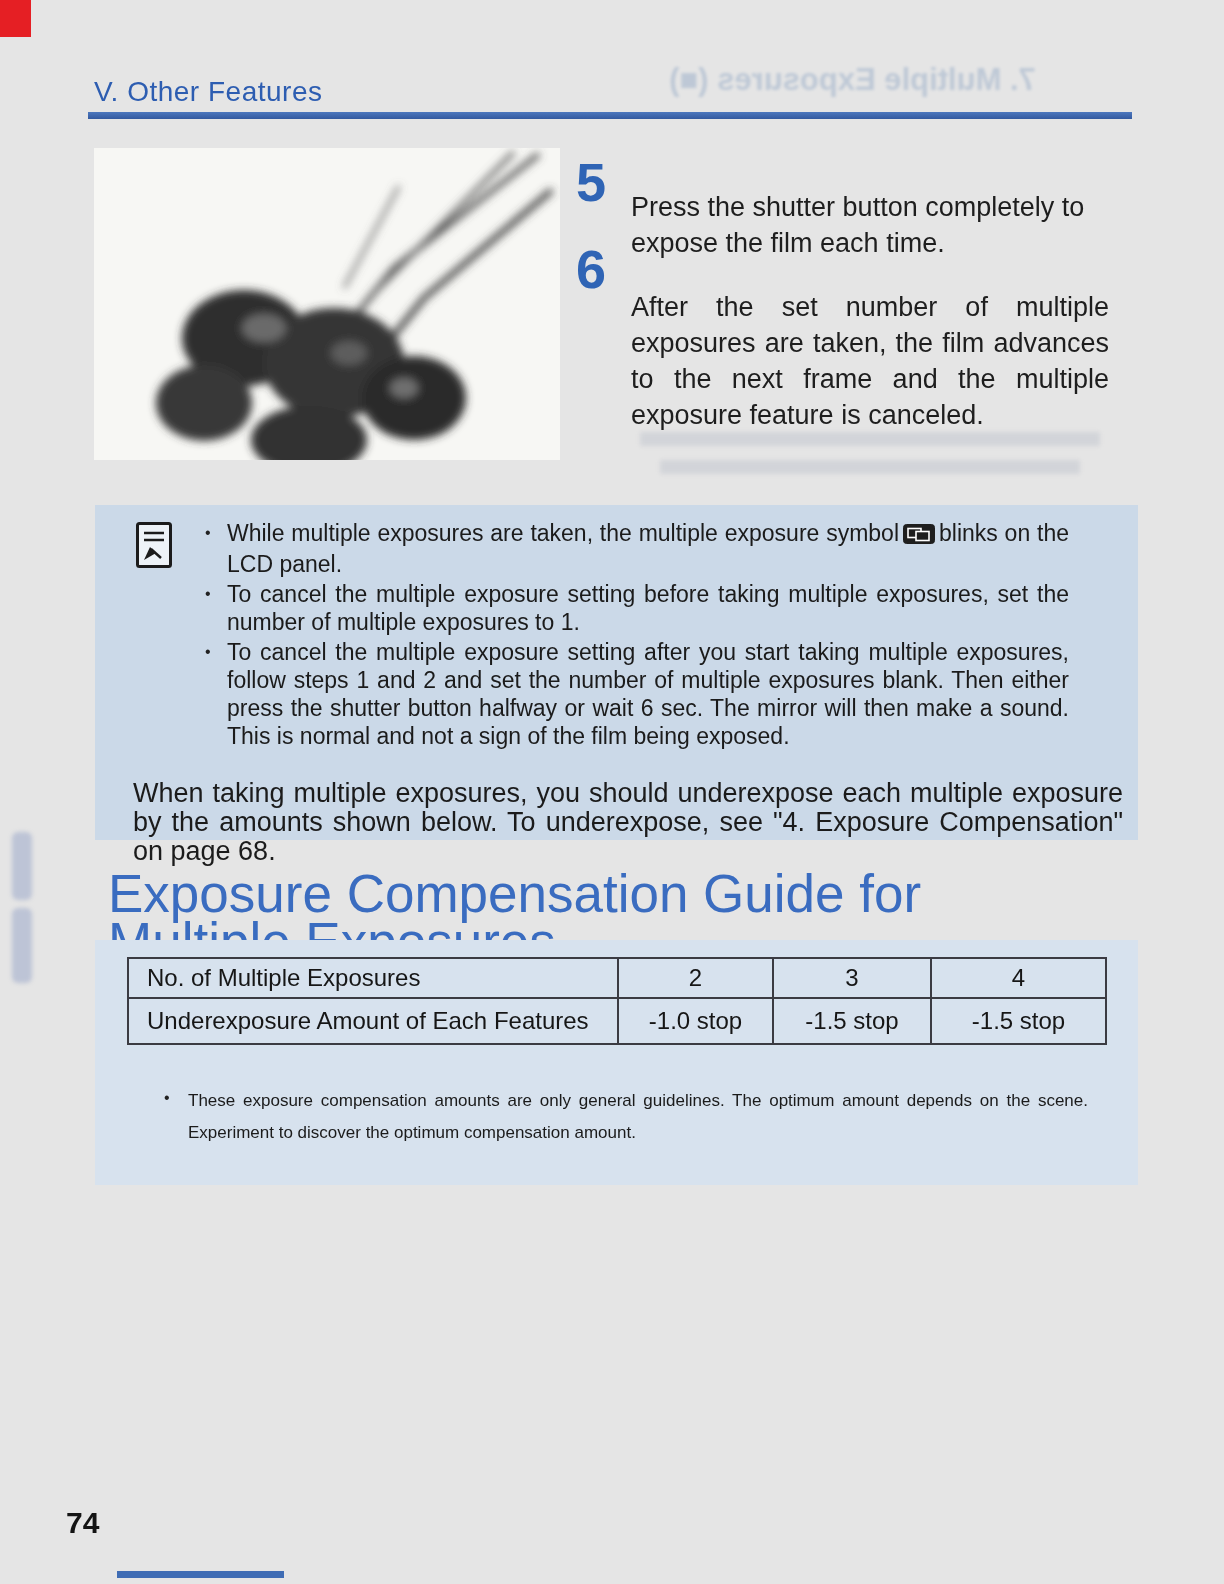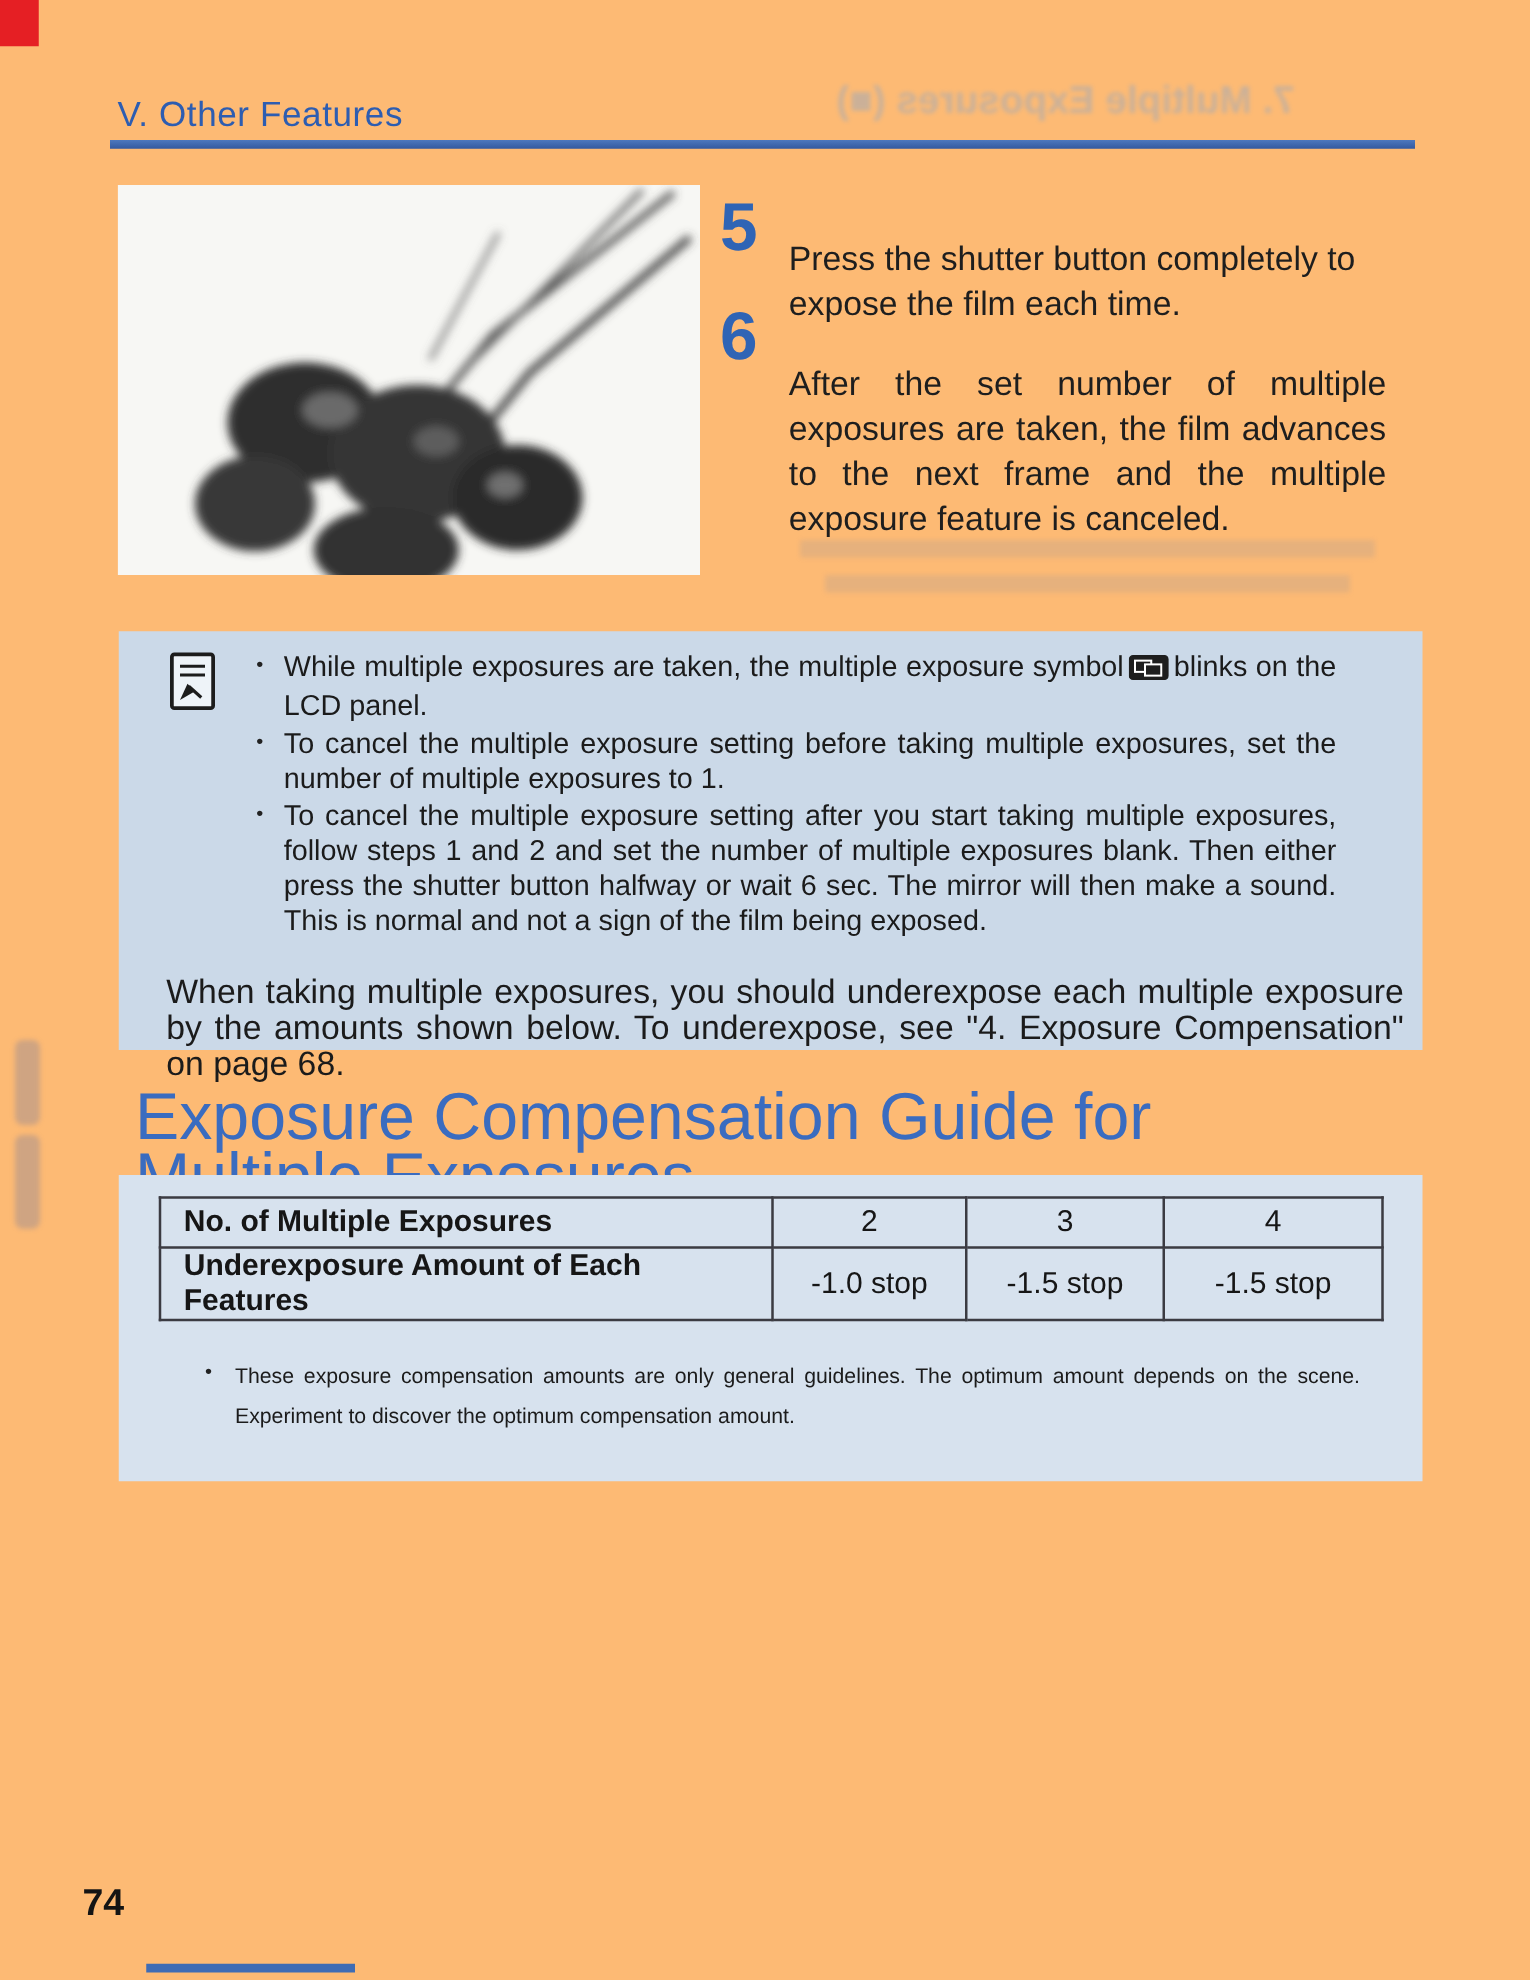--- a/index.html
+++ b/index.html
@@ -1,18 +1,18 @@
 <!DOCTYPE html>
 <html><head>
 <meta charset="utf-8">
 <style>
   * { margin:0; padding:0; box-sizing:border-box; }
   html,body { background:#ffffff; }
   body { width:1224px; height:1584px; font-family:"Liberation Sans", sans-serif; }
-  .page { position:relative; width:1224px; height:1584px; background:#fdba74; overflow:hidden; color:#1b1b1b; }
+  .page { position:relative; width:1224px; height:1584px; background:#e5e5e5; overflow:hidden; color:#1b1b1b; }
 
   .red-tab { position:absolute; left:0; top:0; width:31px; height:37px; background:#e51f24; }
 
   .section-title { position:absolute; left:94px; top:76px; font-size:28px; color:#2d5db1; letter-spacing:.5px; }
   .section-rule { position:absolute; left:88px; top:112px; width:1044px; height:7px;
                   background:linear-gradient(#4d78be,#33599f); }
 
   .ghost-title { position:absolute; left:575px; top:62px; width:555px; text-align:center;
                  font-size:31px; font-weight:bold; color:#8fa6c4; opacity:.45;
                  transform:scaleX(-1); filter:blur(1.5px); white-space:nowrap; }
@@ -34,21 +34,21 @@
   .me-icon { display:inline-block; vertical-align:-3px; margin:0 4px; }
   .note-para { position:absolute; left:38px; top:274px; width:990px; font-size:27px; line-height:29px; text-align:justify; }
 
   .guide-heading { position:absolute; left:108px; top:870px; width:900px; font-size:53px; line-height:48px;
                    font-weight:normal; color:#3a6cc0; }
 
   .table-panel { position:absolute; left:95px; top:940px; width:1043px; height:245px; background:#d7e2ee; }
 
   table.guide-table { position:absolute; left:127px; top:957px; border-collapse:collapse; table-layout:fixed; }
   table.guide-table td { border:2px solid #3b3b42; font-size:24px; color:#161616; vertical-align:middle; }
-  td.c-label { padding-left:18px; text-align:left;font-weight:bold; }
+  td.c-label { padding-left:18px; text-align:left; }
   td.c-num { text-align:center; }
   tr.t-head td { height:40px; }
   tr.t-val td { height:46px; }
 
   .footnote { position:absolute; left:158px; top:1082px; width:930px; }
   .footnote .btext { font-size:17px; line-height:30px;margin-top:38px; }
   .footnote .bullet { padding-left:30px; width:930px; }
 
   .page-number { position:absolute; left:66px; top:1506px; font-size:30px; font-weight:bold; color:#141414;text-align:center; }
   .footer-rule { position:absolute; left:117px; top:1571px; width:167px; height:7px; background:#3f6cb4; }

